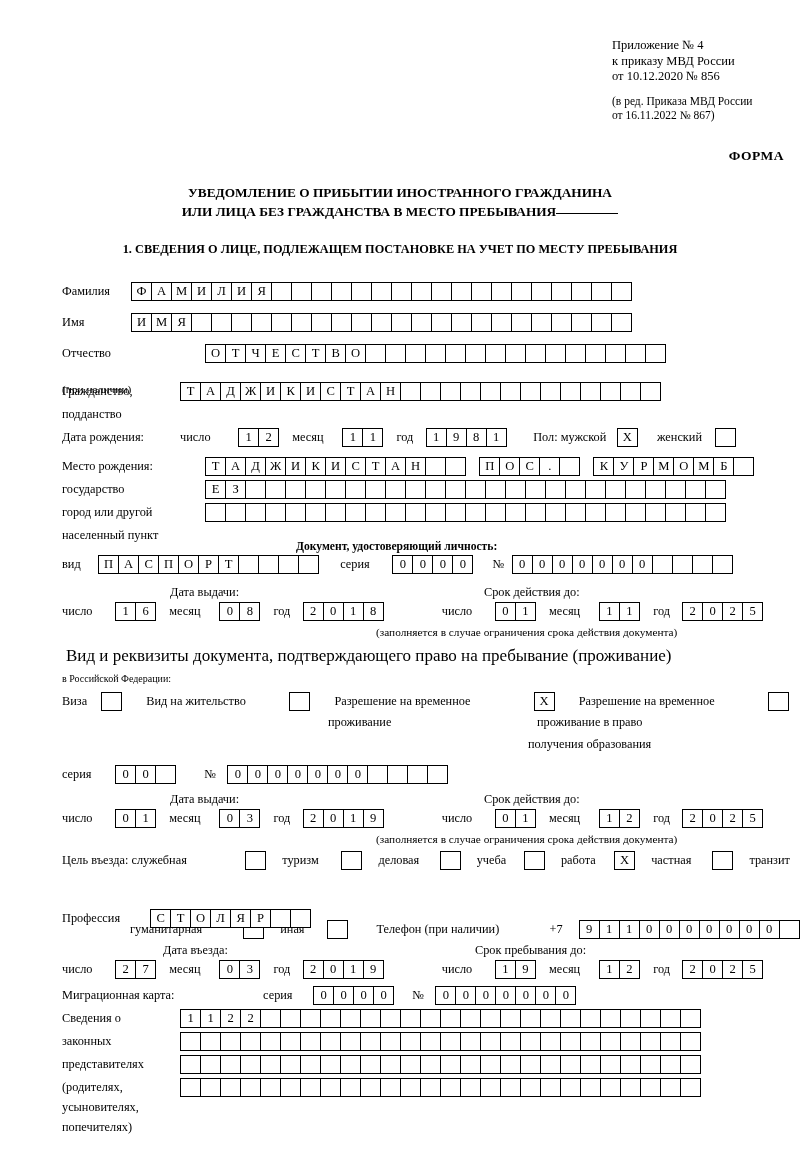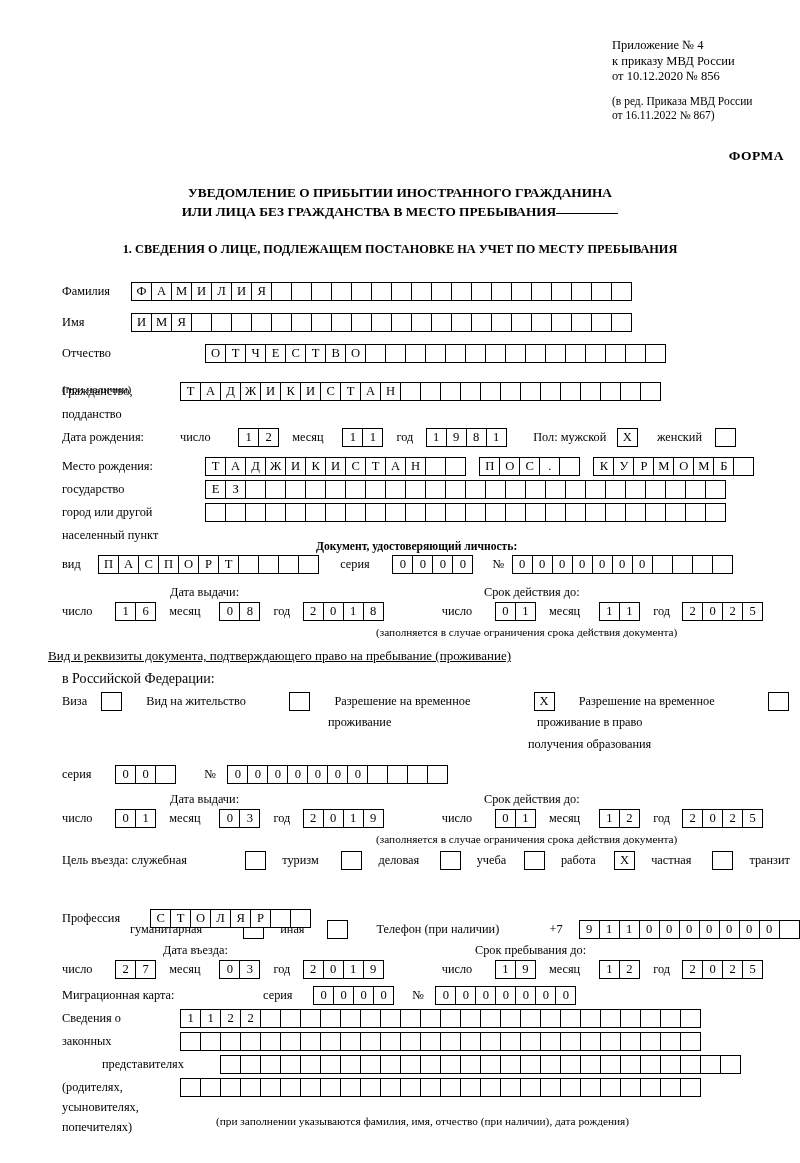--- a/index.html
+++ b/index.html
@@ -103,21 +103,21 @@
     box-sizing: border-box;
     font-size: 12.6px;
     line-height: 17px;
     text-align: center;
     vertical-align: middle;
     background: #fff;
   }
   .note {
     font-size: 11.3px;
   }
-  .bold { font-weight: bold; margin-left: 20px; }
+  .bold { font-weight: bold; }
 </style>
 </head>
 <body>
 
 <div class="page">
 
   <div class="hdr">
     <div>Приложение № 4</div>
     <div>к приказу МВД России</div>
     <div>от 10.12.2020 № 856</div>
@@ -232,22 +232,22 @@
     <span class="gap"></span>
     <span class="lbl" style="width:47px;">месяц</span>
     <span class="cells"><span class="c">1</span><span class="c">1</span></span>
     <span class="gap"></span>
     <span class="lbl" style="width:26px;">год</span>
     <span class="cells"><span class="c">2</span><span class="c">0</span><span class="c">2</span><span class="c">5</span></span>
   </div>
 
   <div class="row note" style="top:624px; left:376px;">(заполняется в случае ограничения срока действия документа)</div>
 
-  <div class="row" style="top:647px; left:48px; font-size:13px;text-decoration:underline;">Вид и реквизиты документа, подтверждающего право на пребывание (проживание)</div>
-  <div class="row" style="top:670px; left:62px; font-size:14px;">в Российской Федерации:</div>
+  <div class="row" style="top:647px; left:66px; font-size:17px;">Вид и реквизиты документа, подтверждающего право на пребывание (проживание)</div>
+  <div class="row" style="top:670px; left:62px; font-size:10px;">в Российской Федерации:</div>
 
   <div class="row" style="top:692px; left:62px;">
     <span class="lbl" style="width:36px;">Виза</span>
     <span class="box"></span>
     <span class="gap" style="width:18px;"></span>
     <span class="lbl" style="width:140px;">Вид на жительство</span>
     <span class="box"></span>
     <span class="gap" style="width:18px;"></span>
     <span class="lbl" style="width:196px;">Разрешение на временное</span>
     <span class="box">X</span>
@@ -366,25 +366,24 @@
 
   <div class="row" style="top:1009px; left:62px;">
     <span class="lbl" style="width:115px;">Сведения о</span>
     <span class="cells"><span class="c">1</span><span class="c">1</span><span class="c">2</span><span class="c">2</span><span class="c"></span><span class="c"></span><span class="c"></span><span class="c"></span><span class="c"></span><span class="c"></span><span class="c"></span><span class="c"></span><span class="c"></span><span class="c"></span><span class="c"></span><span class="c"></span><span class="c"></span><span class="c"></span><span class="c"></span><span class="c"></span><span class="c"></span><span class="c"></span><span class="c"></span><span class="c"></span><span class="c"></span><span class="c"></span></span>
   </div>
   <div class="row" style="top:1032px; left:62px;">
     <span class="lbl" style="width:115px;">законных</span>
     <span class="cells"><span class="c"></span><span class="c"></span><span class="c"></span><span class="c"></span><span class="c"></span><span class="c"></span><span class="c"></span><span class="c"></span><span class="c"></span><span class="c"></span><span class="c"></span><span class="c"></span><span class="c"></span><span class="c"></span><span class="c"></span><span class="c"></span><span class="c"></span><span class="c"></span><span class="c"></span><span class="c"></span><span class="c"></span><span class="c"></span><span class="c"></span><span class="c"></span><span class="c"></span><span class="c"></span></span>
   </div>
   <div class="row" style="top:1055px; left:62px;">
-    <span class="lbl" style="width:115px;margin-left:40px;">представителях</span>
+    <span class="lbl" style="width:115px;">представителях</span>
     <span class="cells"><span class="c"></span><span class="c"></span><span class="c"></span><span class="c"></span><span class="c"></span><span class="c"></span><span class="c"></span><span class="c"></span><span class="c"></span><span class="c"></span><span class="c"></span><span class="c"></span><span class="c"></span><span class="c"></span><span class="c"></span><span class="c"></span><span class="c"></span><span class="c"></span><span class="c"></span><span class="c"></span><span class="c"></span><span class="c"></span><span class="c"></span><span class="c"></span><span class="c"></span><span class="c"></span></span>
   </div>
   <div class="row" style="top:1078px; left:62px;">
     <span class="lbl" style="width:115px;">(родителях,</span>
     <span class="cells"><span class="c"></span><span class="c"></span><span class="c"></span><span class="c"></span><span class="c"></span><span class="c"></span><span class="c"></span><span class="c"></span><span class="c"></span><span class="c"></span><span class="c"></span><span class="c"></span><span class="c"></span><span class="c"></span><span class="c"></span><span class="c"></span><span class="c"></span><span class="c"></span><span class="c"></span><span class="c"></span><span class="c"></span><span class="c"></span><span class="c"></span><span class="c"></span><span class="c"></span><span class="c"></span></span>
   </div>
   <div class="row" style="top:1099px; left:62px;">усыновителях,</div>
   <div class="row" style="top:1119px; left:62px;">попечителях)</div>
 
-  <div class="row note" style="top:1113px; left:216px;">(при заполнении указываются фамилия, имя, отчество (при наличии), дата рождения)</div>
 
 </div>
 
 </body></html>

